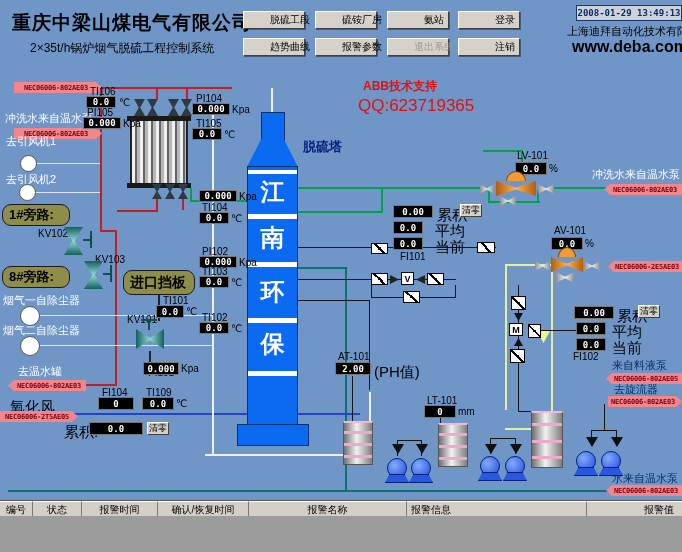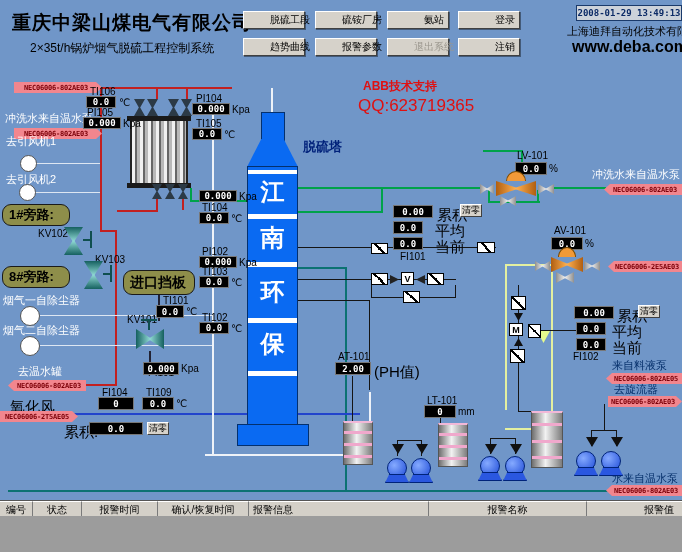--- a/index.html
+++ b/index.html
@@ -371,19 +371,19 @@
   <div class="pumpc" style="left:576px;top:451px"></div>
   <div class="pumpb" style="left:574px;top:467px"></div>
   <div class="pumpc" style="left:601px;top:451px"></div>
   <div class="pumpb" style="left:599px;top:467px"></div>
 
   <div class="thead">
     <div class="th" style="width:33px">编号</div>
     <div class="th" style="width:49px">状态</div>
     <div class="th" style="width:76px">报警时间</div>
     <div class="th" style="width:91px">确认/恢复时间</div>
+    <div class="th" style="width:158px">报警名称</div>
     <div class="th" style="width:180px;justify-content:flex-start;padding-left:4px">报警信息</div>
-    <div class="th" style="width:158px">报警名称</div>
     <div class="th" style="width:95px;justify-content:flex-end;padding-right:8px;border-right:none">报警值</div>
   </div>
   <div class="tbody"></div>
 
 </div>
 
 </body></html>

